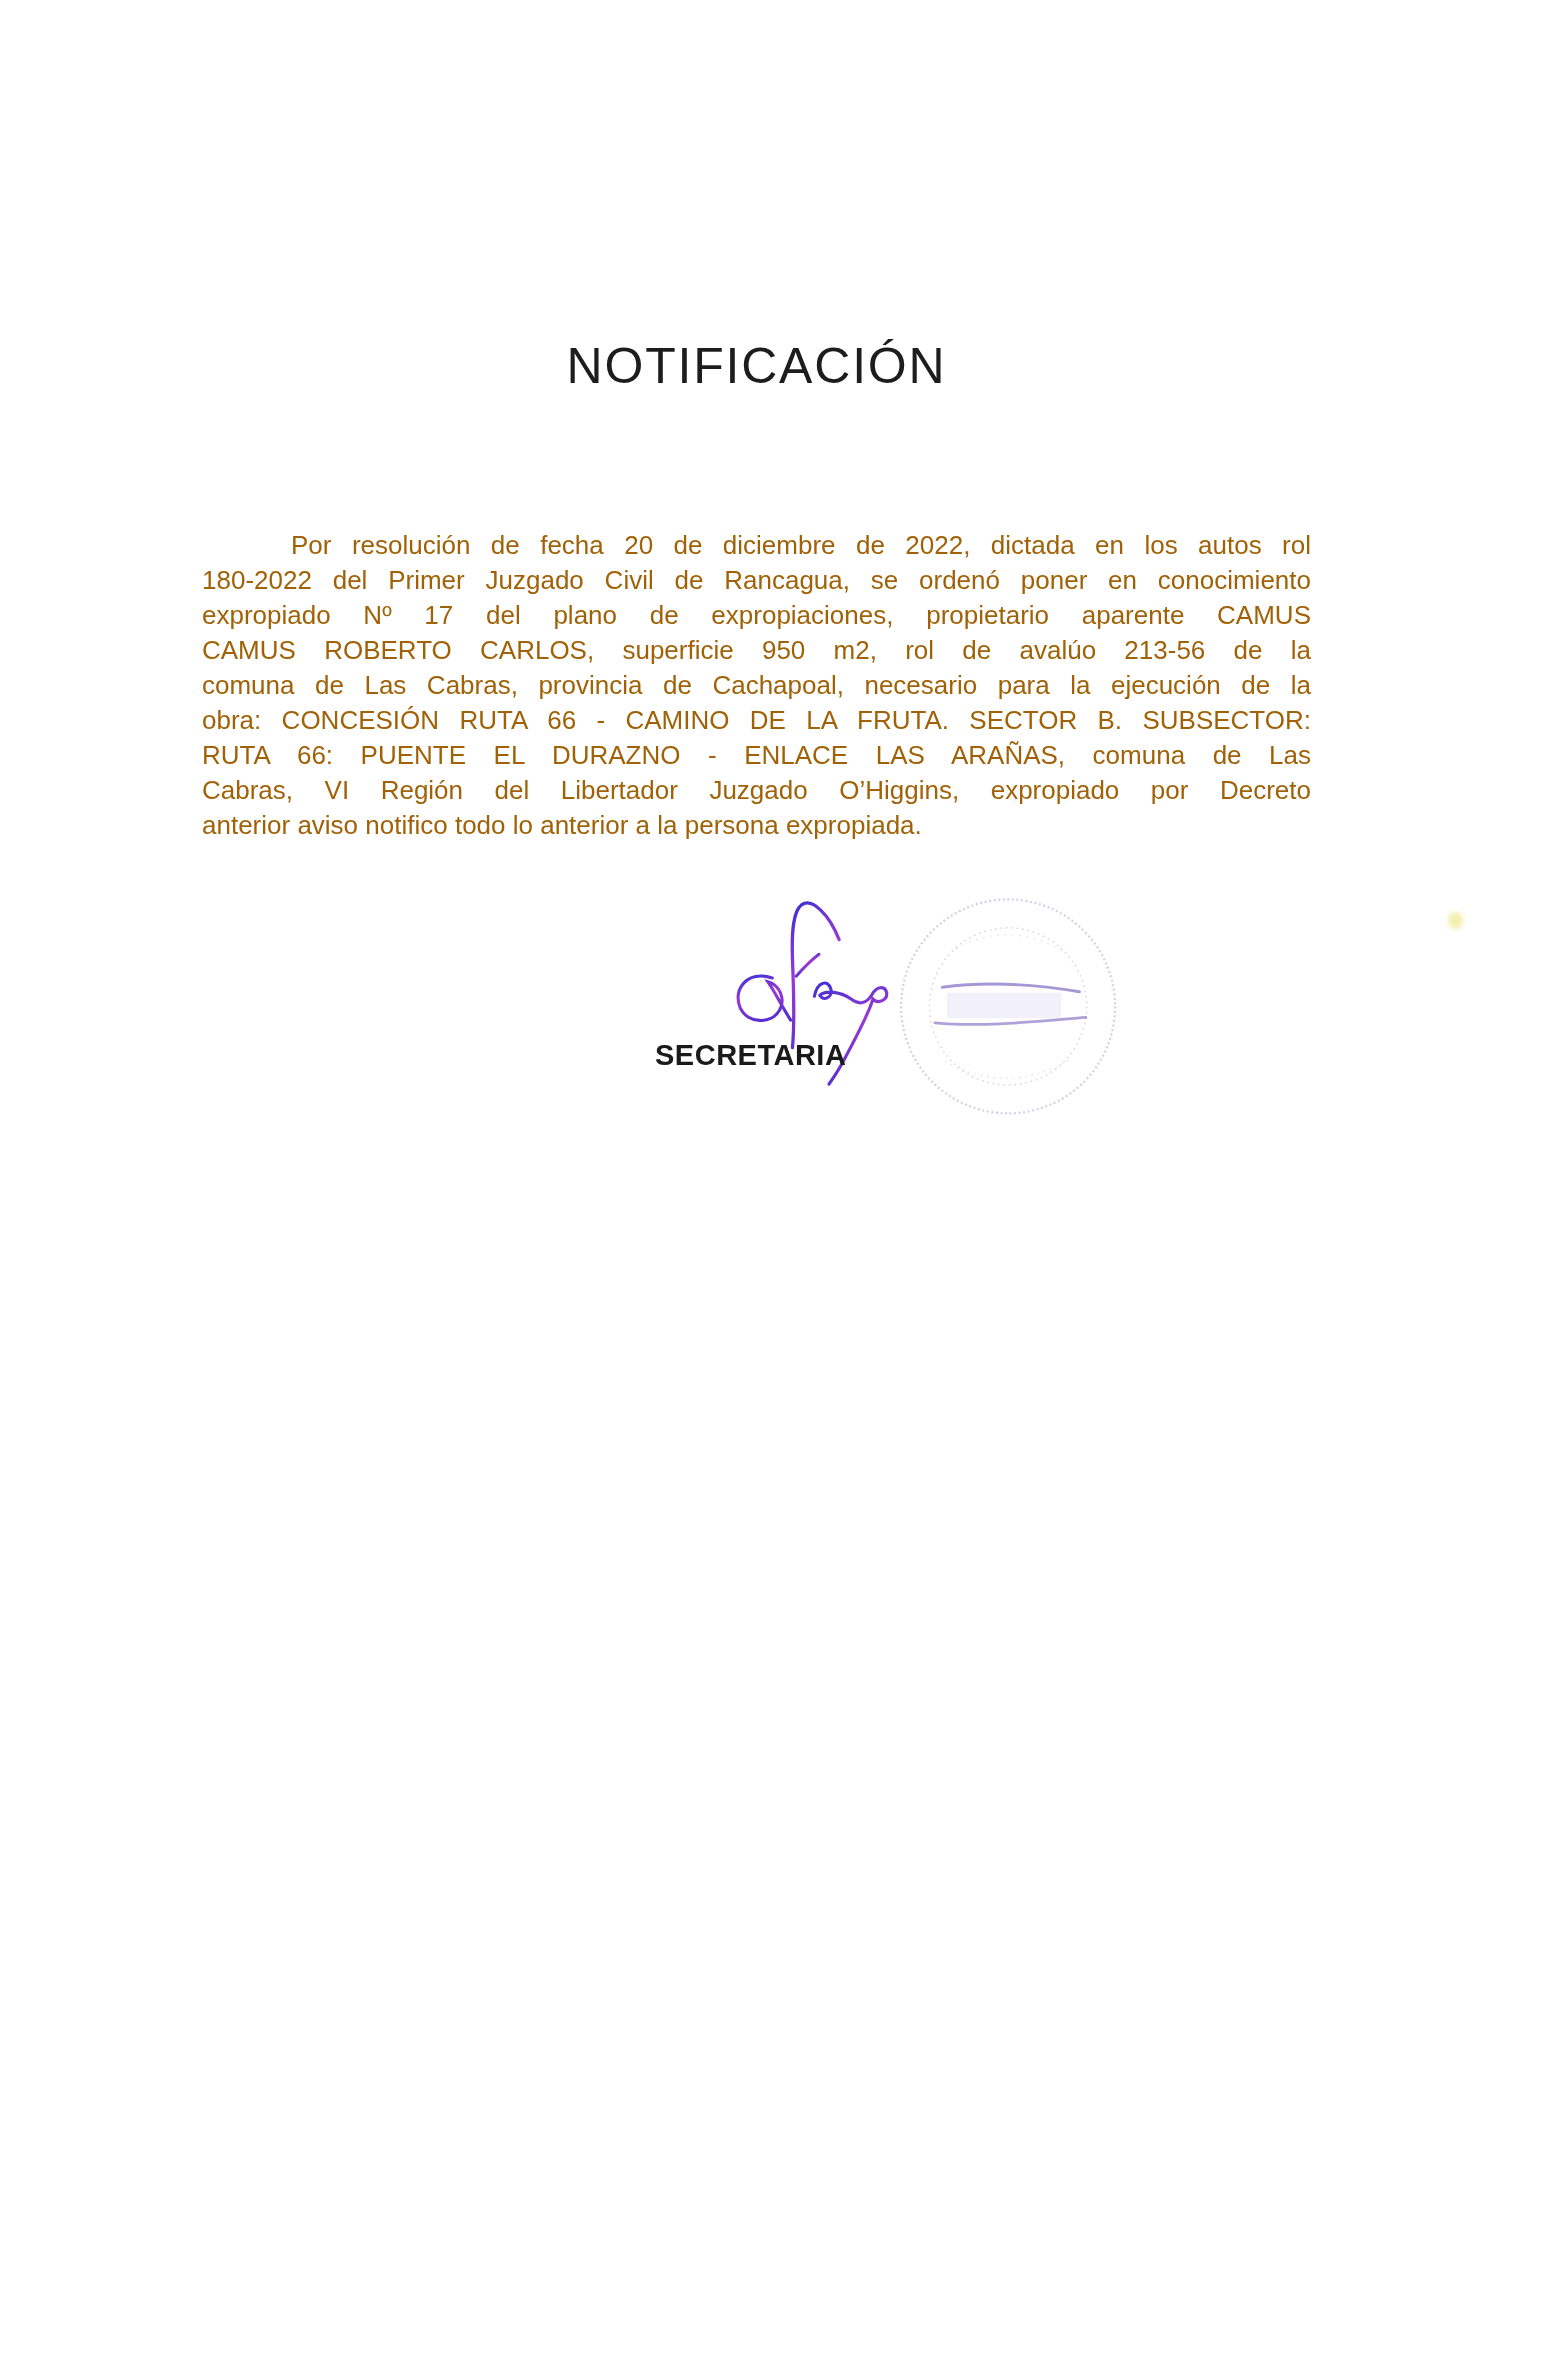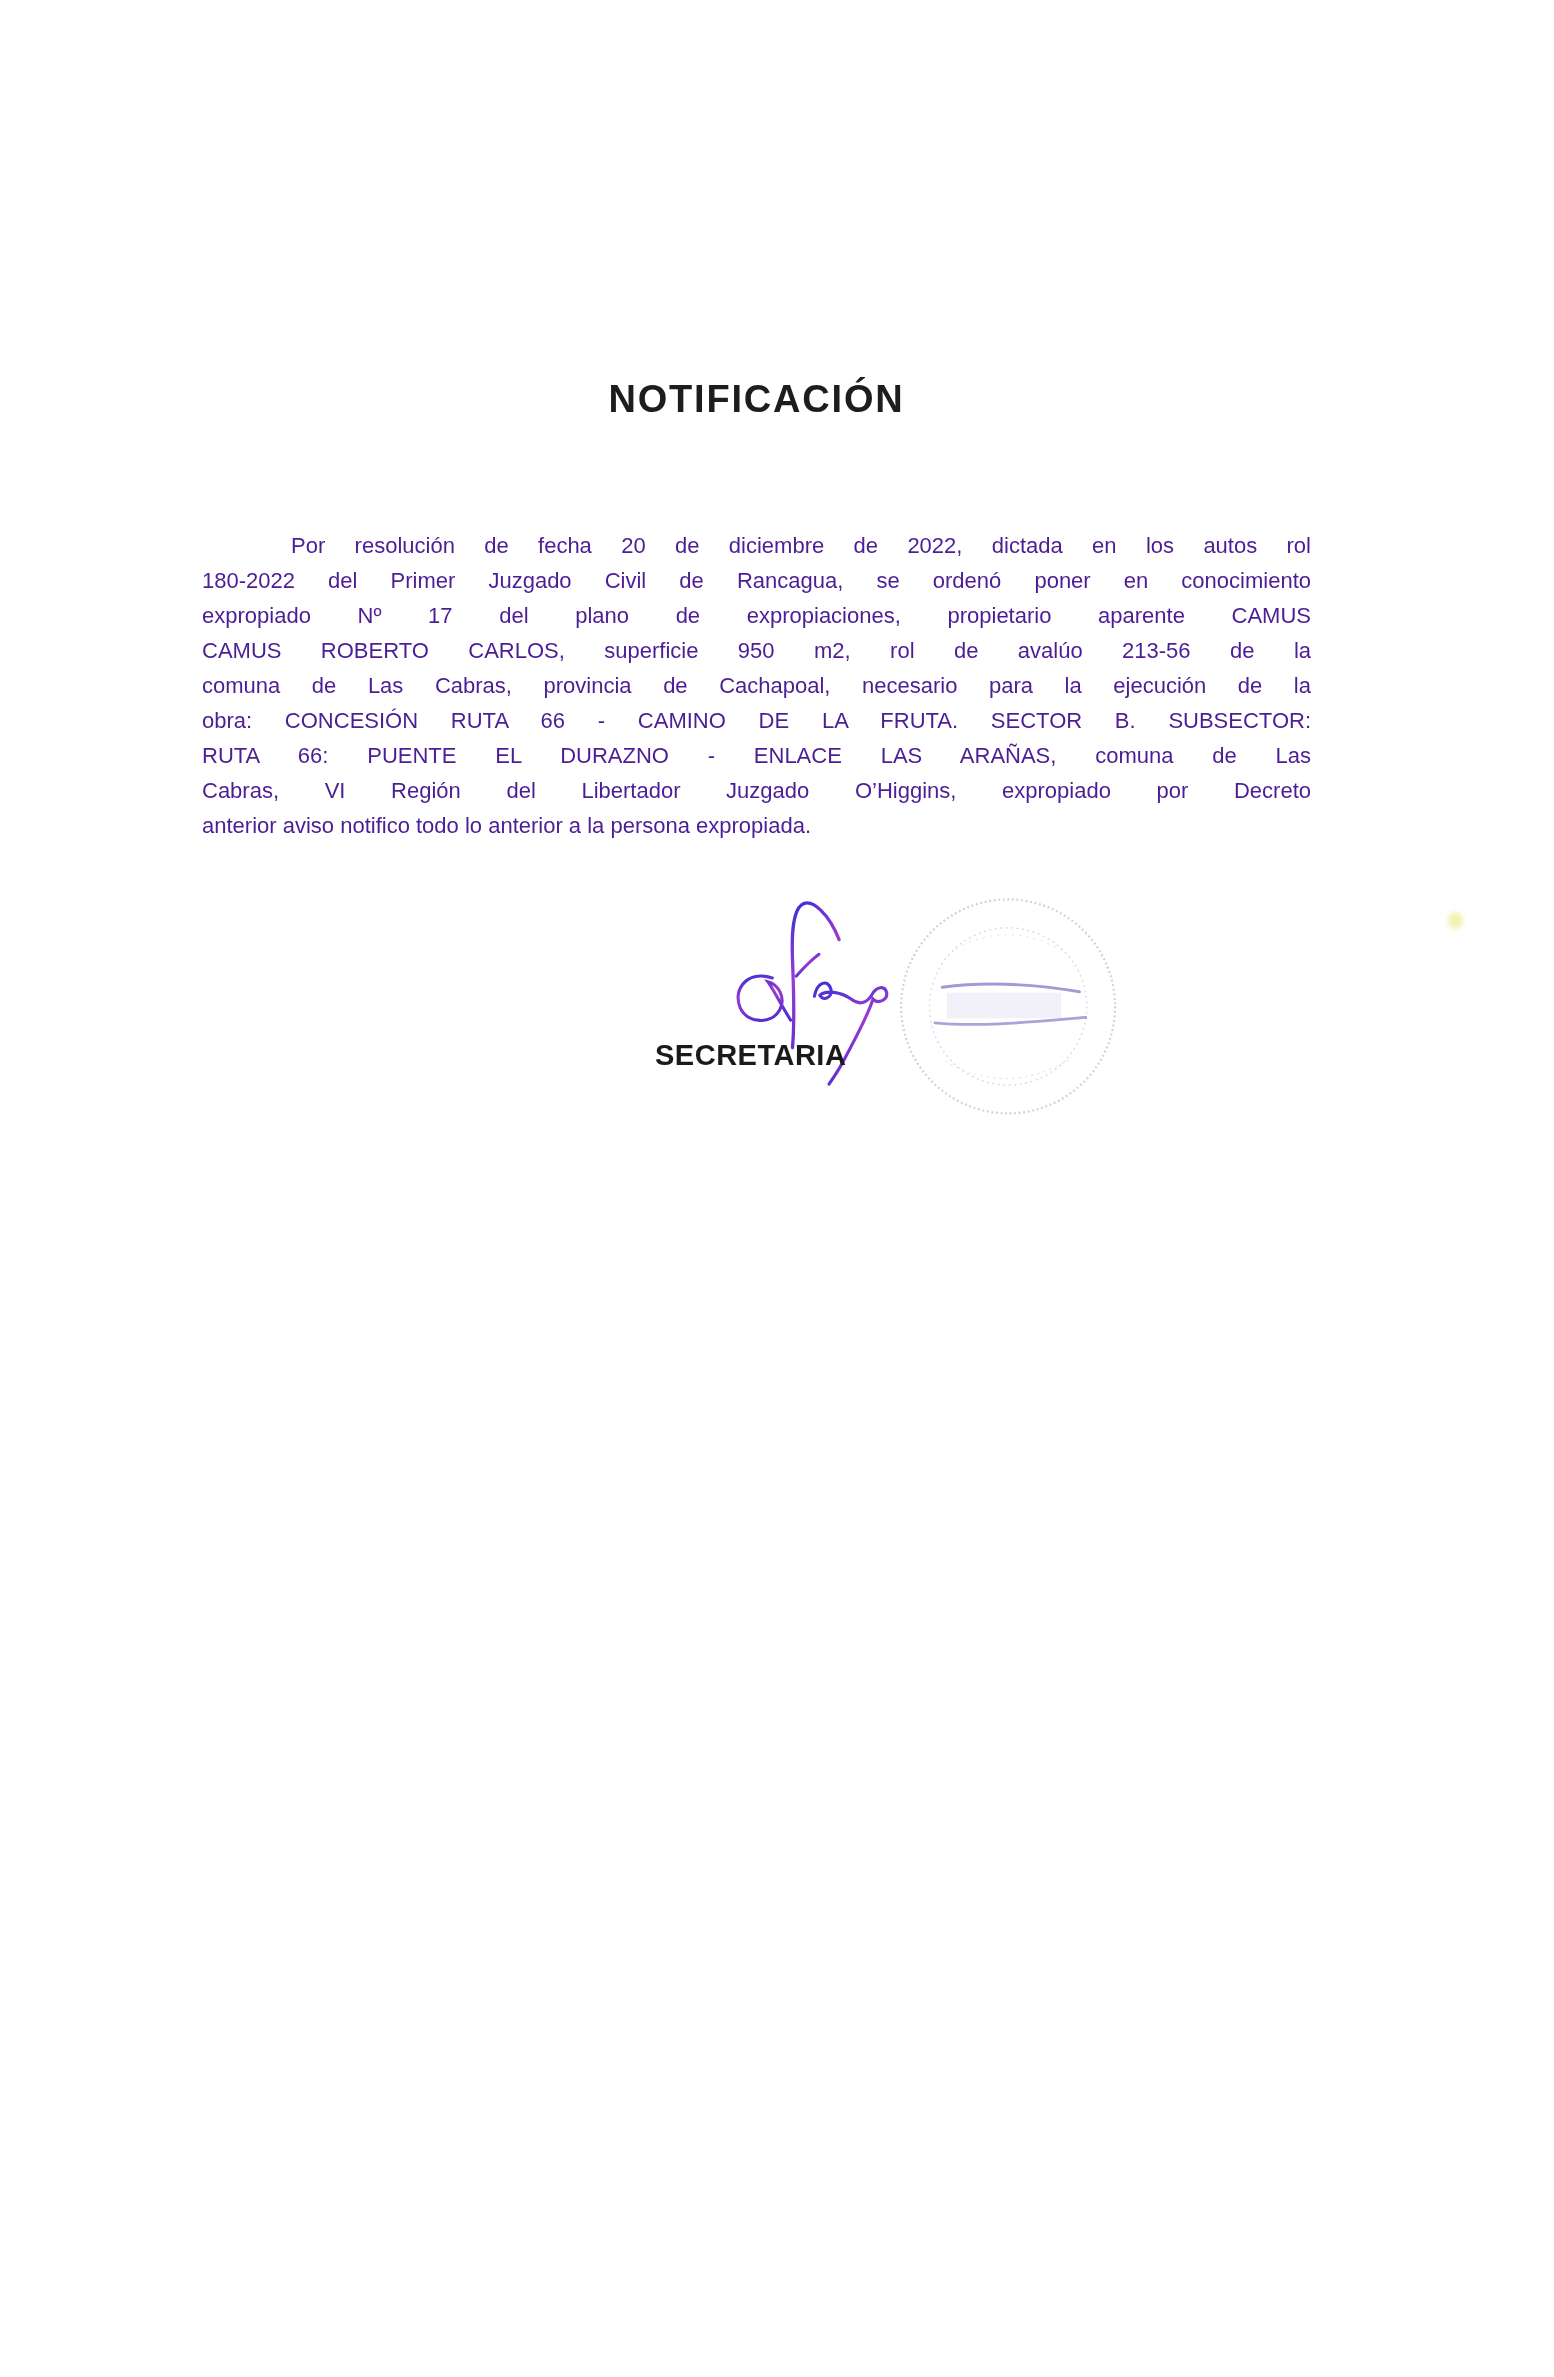--- a/index.html
+++ b/index.html
@@ -8,31 +8,30 @@
     width:1554px;height:2377px;
     background:#ffffff;
     overflow:hidden;
     font-family:"Liberation Sans", sans-serif;
     color:#1f1f1f;
   }
   .doc-title{
     position:absolute;
     left:202px;top:337px;width:1109px;
     text-align:center;
-    font-size:38px;font-weight:bold;
+    font-size:50px;font-weight:normal;
     letter-spacing:1.8px;
     color:#1d1d1d;
-    margin-top:41px;
   }
   .body-paragraph{
     position:absolute;
     left:202px;top:528px;width:1109px;
-    font-size:22px;
+    font-size:26px;
     line-height:35px;
-    color:#4c1d95;
+    color:#a16207;
   }
   .body-line{
     text-align:justify;
     text-align-last:justify;
     height:35px;
     overflow:visible;
   }
   .body-line:first-child{padding-left:89px;}
   .body-line:last-child{text-align-last:left;}
   .signature-wrap{

